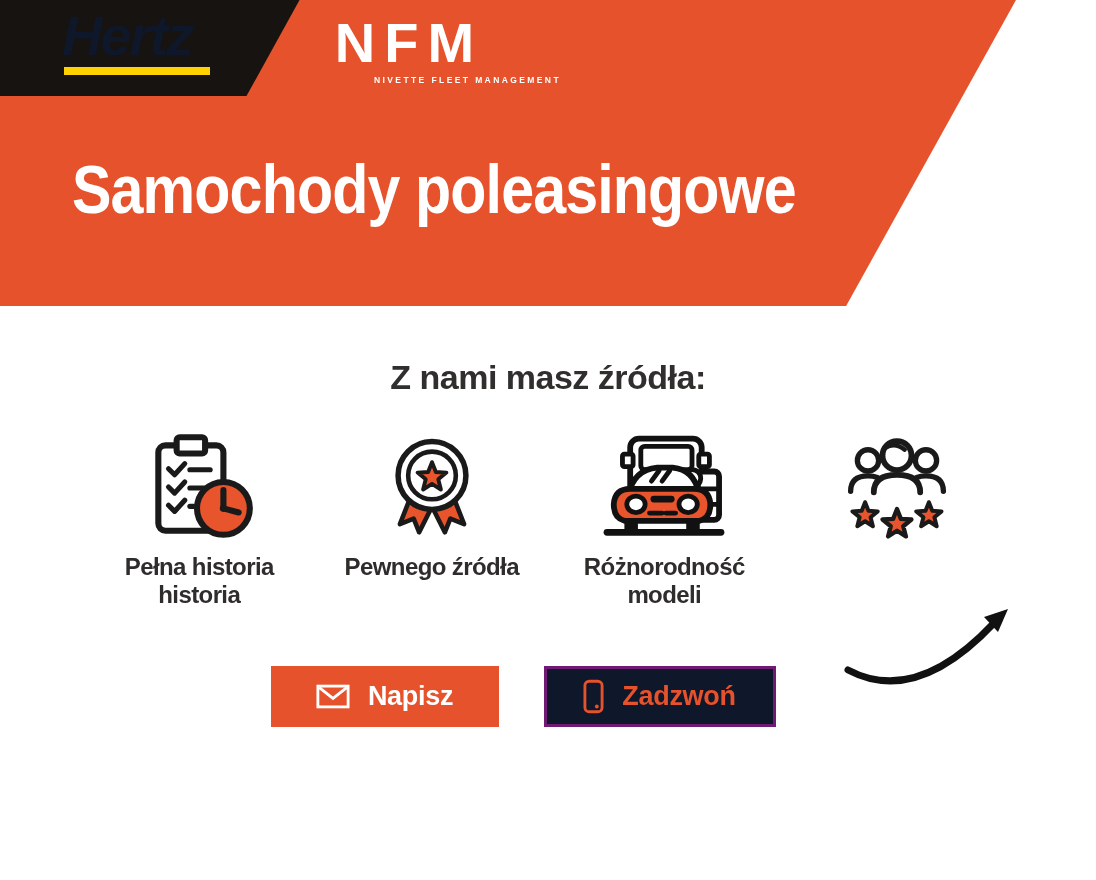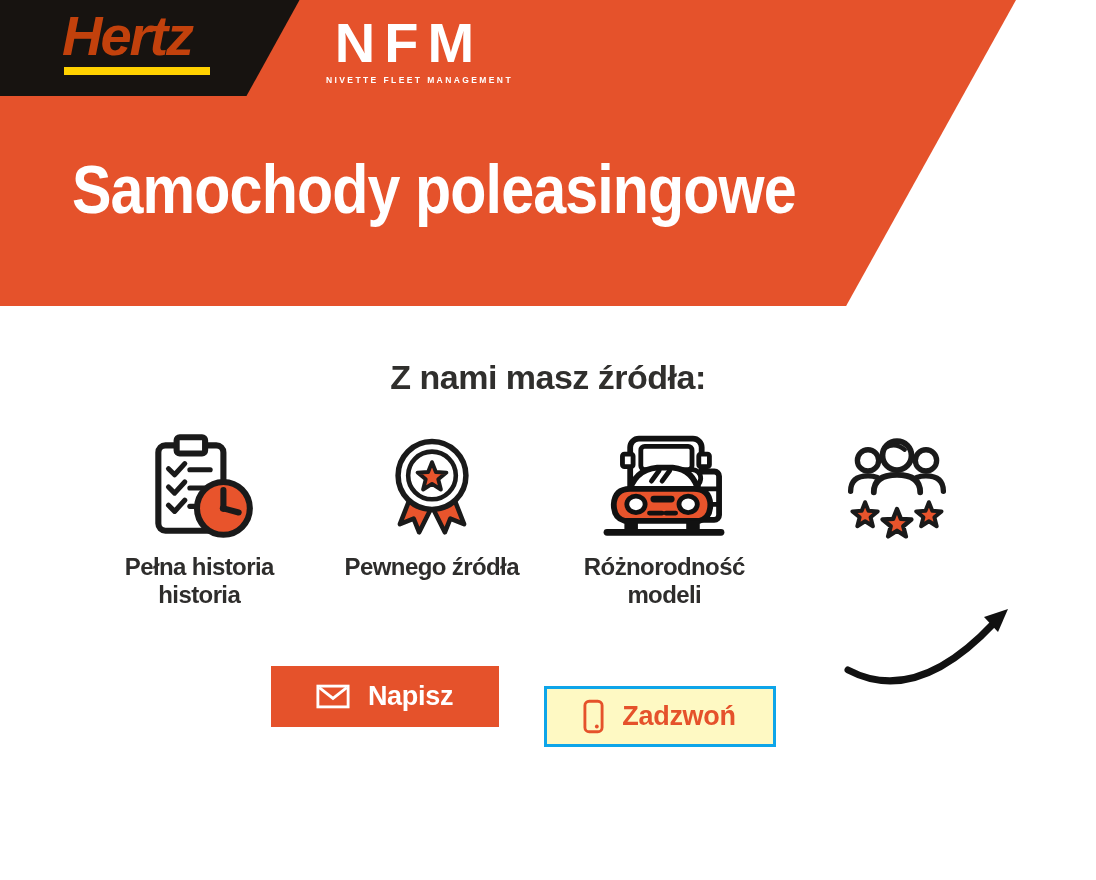--- a/index.html
+++ b/index.html
@@ -6,42 +6,42 @@
   body{background:#fff;font-family:"Liberation Sans",sans-serif;}
   .page{position:relative;width:1096px;height:880px;background:#ffffff;overflow:hidden;}
 
   
   .banner{position:absolute;top:0;left:0;width:1096px;height:306px;}
   .banner-orange{position:absolute;inset:0;background:#E5522B;
     clip-path:polygon(0 0, 92.7% 0, 77.2% 100%, 0 100%);}
   .banner-black{position:absolute;top:0;left:0;width:312px;height:96px;background:#171310;
     clip-path:polygon(0 0, 96% 0, 79% 100%, 0 100%);}
   .hertz{position:absolute;left:62px;top:8px;}
-  .hertz-word{color:#c2410c;font-size:56px;font-weight:bold;font-style:italic;letter-spacing:-2px;line-height:1;}
+  .hertz-word{color:#0f172a;font-size:56px;font-weight:bold;font-style:italic;letter-spacing:-2px;line-height:1;}
   .hertz-bar{width:146px;height:8px;background:#FFD100;margin-top:3px;margin-left:2px;}
   .nfm{position:absolute;left:326px;top:12px;width:160px;text-align:center;color:#fff;}
   .nfm-word{font-size:56px;font-weight:bold;letter-spacing:9px;line-height:1.1;margin-left:6px;}
-  .nfm-sub{font-size:8.5px;font-weight:bold;letter-spacing:2.4px;margin-top:1px;white-space:nowrap;}
+  .nfm-sub{font-size:8.5px;font-weight:bold;letter-spacing:2.4px;margin-top:1px;white-space:nowrap;margin-left:48px;}
   .headline{position:absolute;left:72px;top:150px;margin:0;color:#fff;font-size:68px;font-weight:bold;
     letter-spacing:-1px;white-space:nowrap;transform:scaleX(0.87);transform-origin:left top;}
 
   
   .assurance-heading{margin:52px auto 0;text-align:center;font-size:34px;font-weight:bold;
     color:#302F2D;letter-spacing:-0.5px;}
   .features{width:930px;margin:24px auto 12px;display:grid;grid-template-columns:repeat(4,1fr);}
   .feature{text-align:center;}
   .feature .icon-box{height:122px;display:flex;align-items:flex-end;justify-content:center;}
   .feature p{margin:10px 0 0;font-size:24px;font-weight:bold;line-height:1.15;color:#2E2D2C;letter-spacing:-0.6px;}
 
   
   .cta-row{margin-top:58px;display:flex;justify-content:center;gap:45px;padding-right:50px;box-sizing:border-box;}
   .btn{display:inline-flex;align-items:center;justify-content:center;gap:18px;height:61px;
     font-family:"Liberation Sans",sans-serif;font-size:27px;font-weight:bold;cursor:pointer;letter-spacing:-0.3px;}
   .btn-write{min-width:228px;background:#E5522B;border:none;color:#fff;}
-  .btn-call{min-width:232px;background:#fef9c3;border:3px solid #0ea5e9;color:#E5522B;margin-top:20px;}
+  .btn-call{min-width:232px;background:#0f172a;border:3px solid #701a75;color:#E5522B;}
 
   .arrow-wrap{position:absolute;left:838px;top:596px;width:182px;height:108px;}
 </style>
 </head>
 <body>
 
 <div class="page">
 
   <svg width="0" height="0" style="position:absolute" aria-hidden="true">
     <defs>

